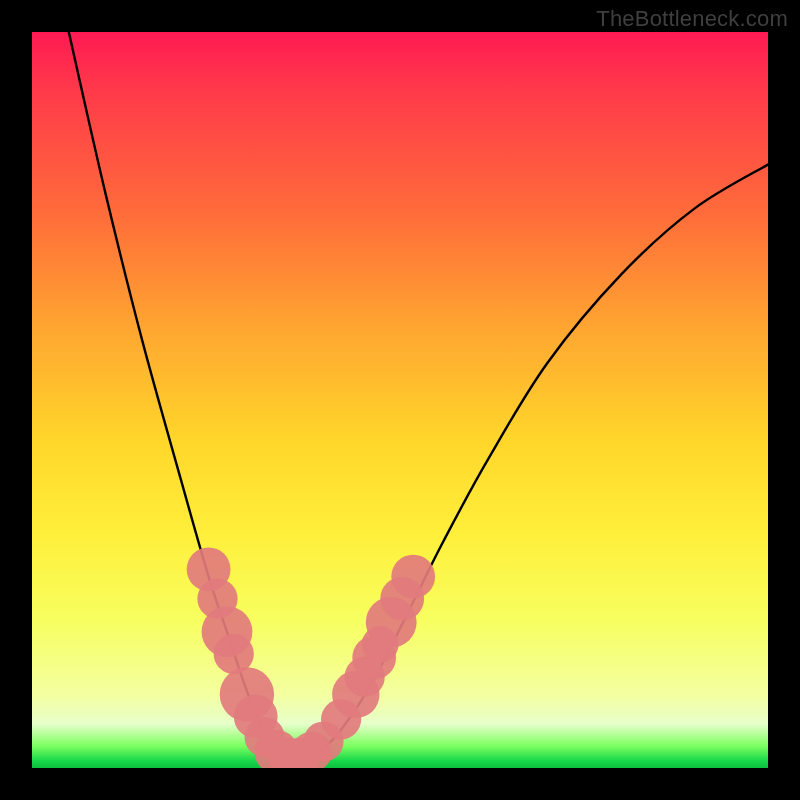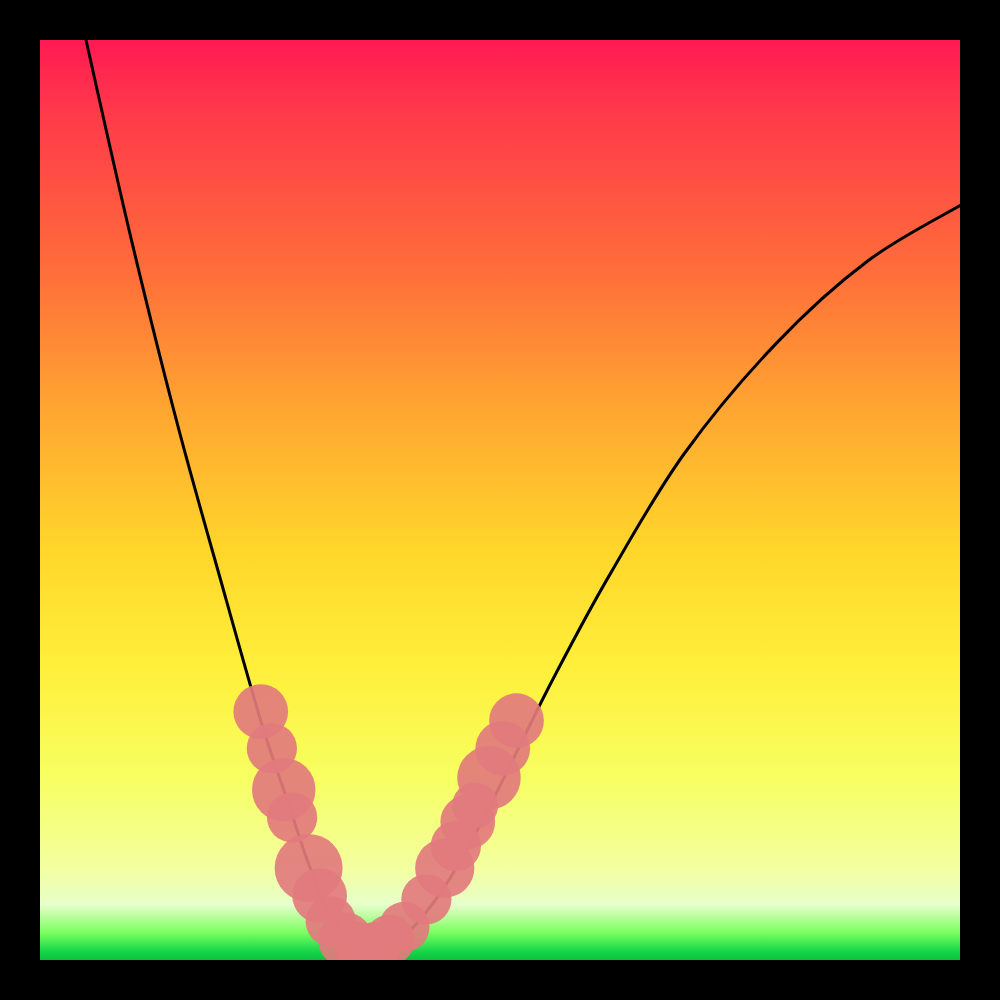--- a/index.html
+++ b/index.html
@@ -93,13 +93,14 @@
           <circle cx="332.7" cy="644.7" r="20.1" fill="#e27b7d" fill-opacity="0.92"></circle>
           <circle cx="342.2" cy="625.6" r="21.9" fill="#e27b7d" fill-opacity="0.92"></circle>
           <circle cx="348.1" cy="612.4" r="18.4" fill="#e27b7d" fill-opacity="0.92"></circle>
           <circle cx="359.2" cy="590.3" r="25.4" fill="#e27b7d" fill-opacity="0.92"></circle>
           <circle cx="370.2" cy="566.7" r="21.9" fill="#e27b7d" fill-opacity="0.92"></circle>
           <circle cx="381.2" cy="544.6" r="21.9" fill="#e27b7d" fill-opacity="0.92"></circle>
         </g>
     </svg>
   </div>
 
+  <div class="watermark">TheBottleneck.com</div>
 </div>
 
 </body></html>

